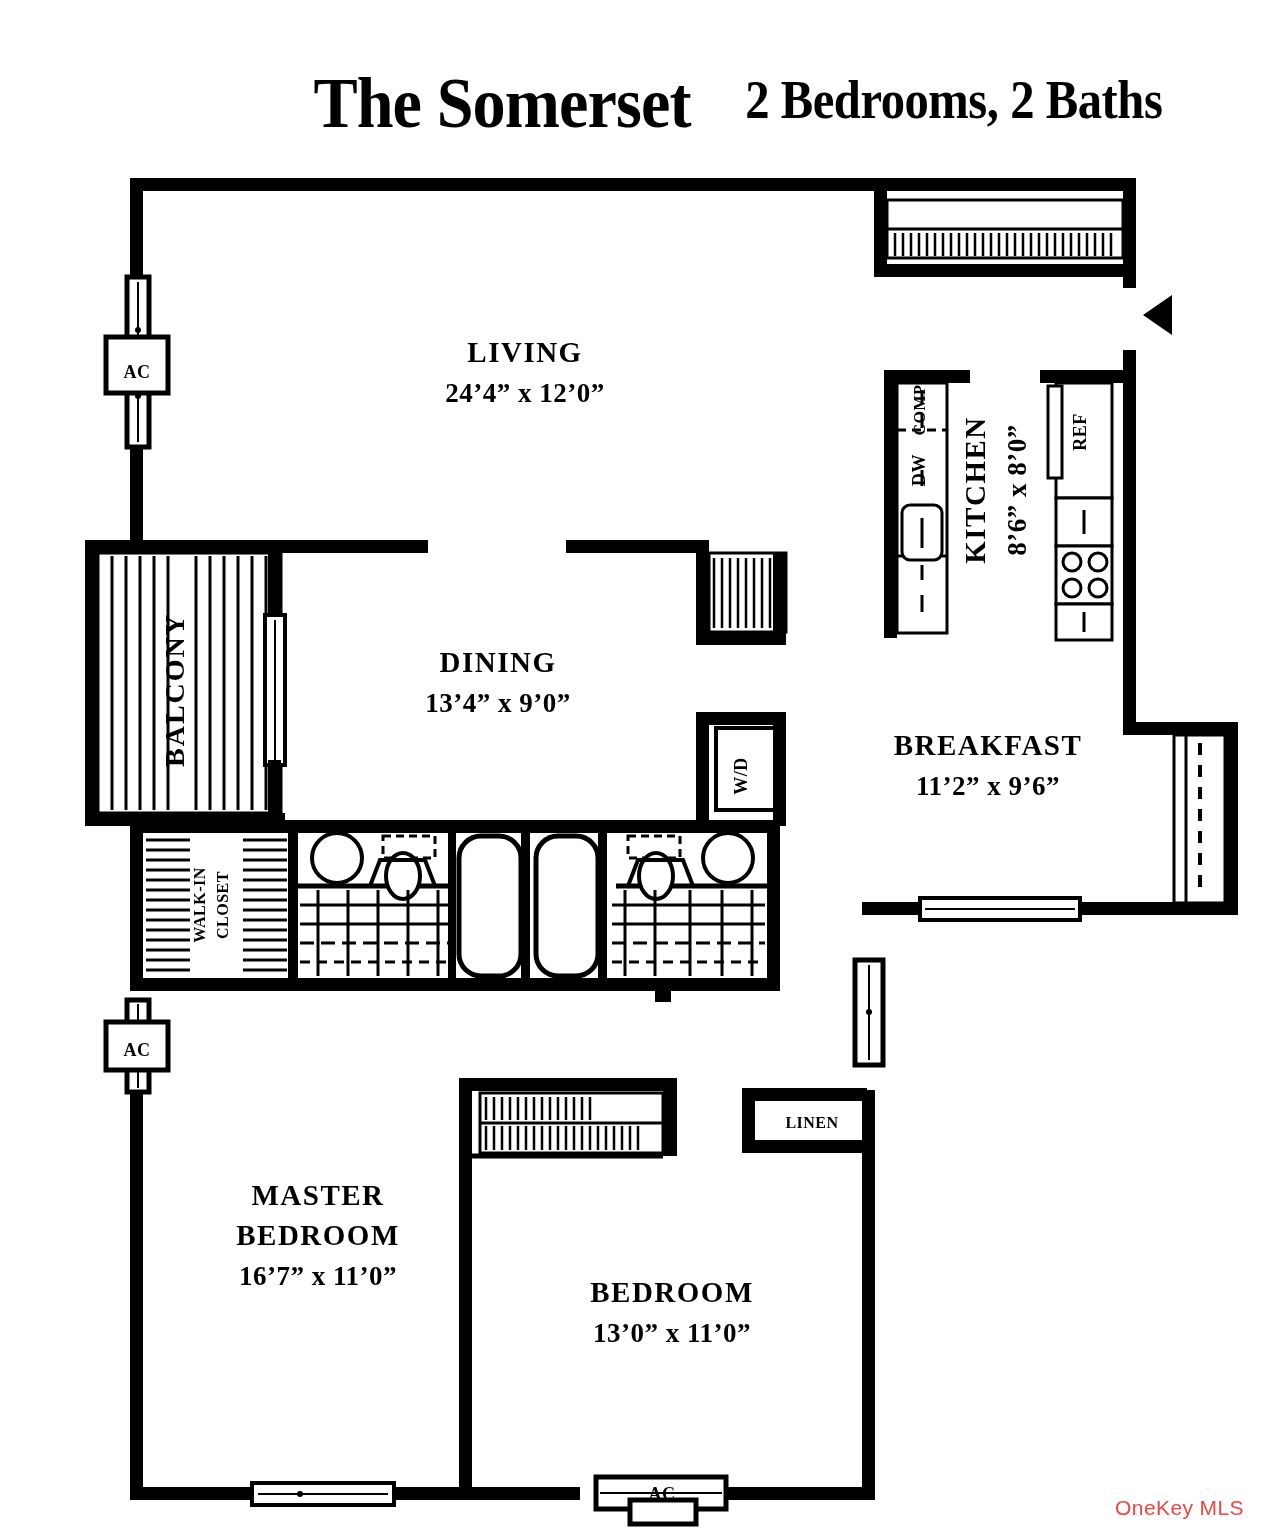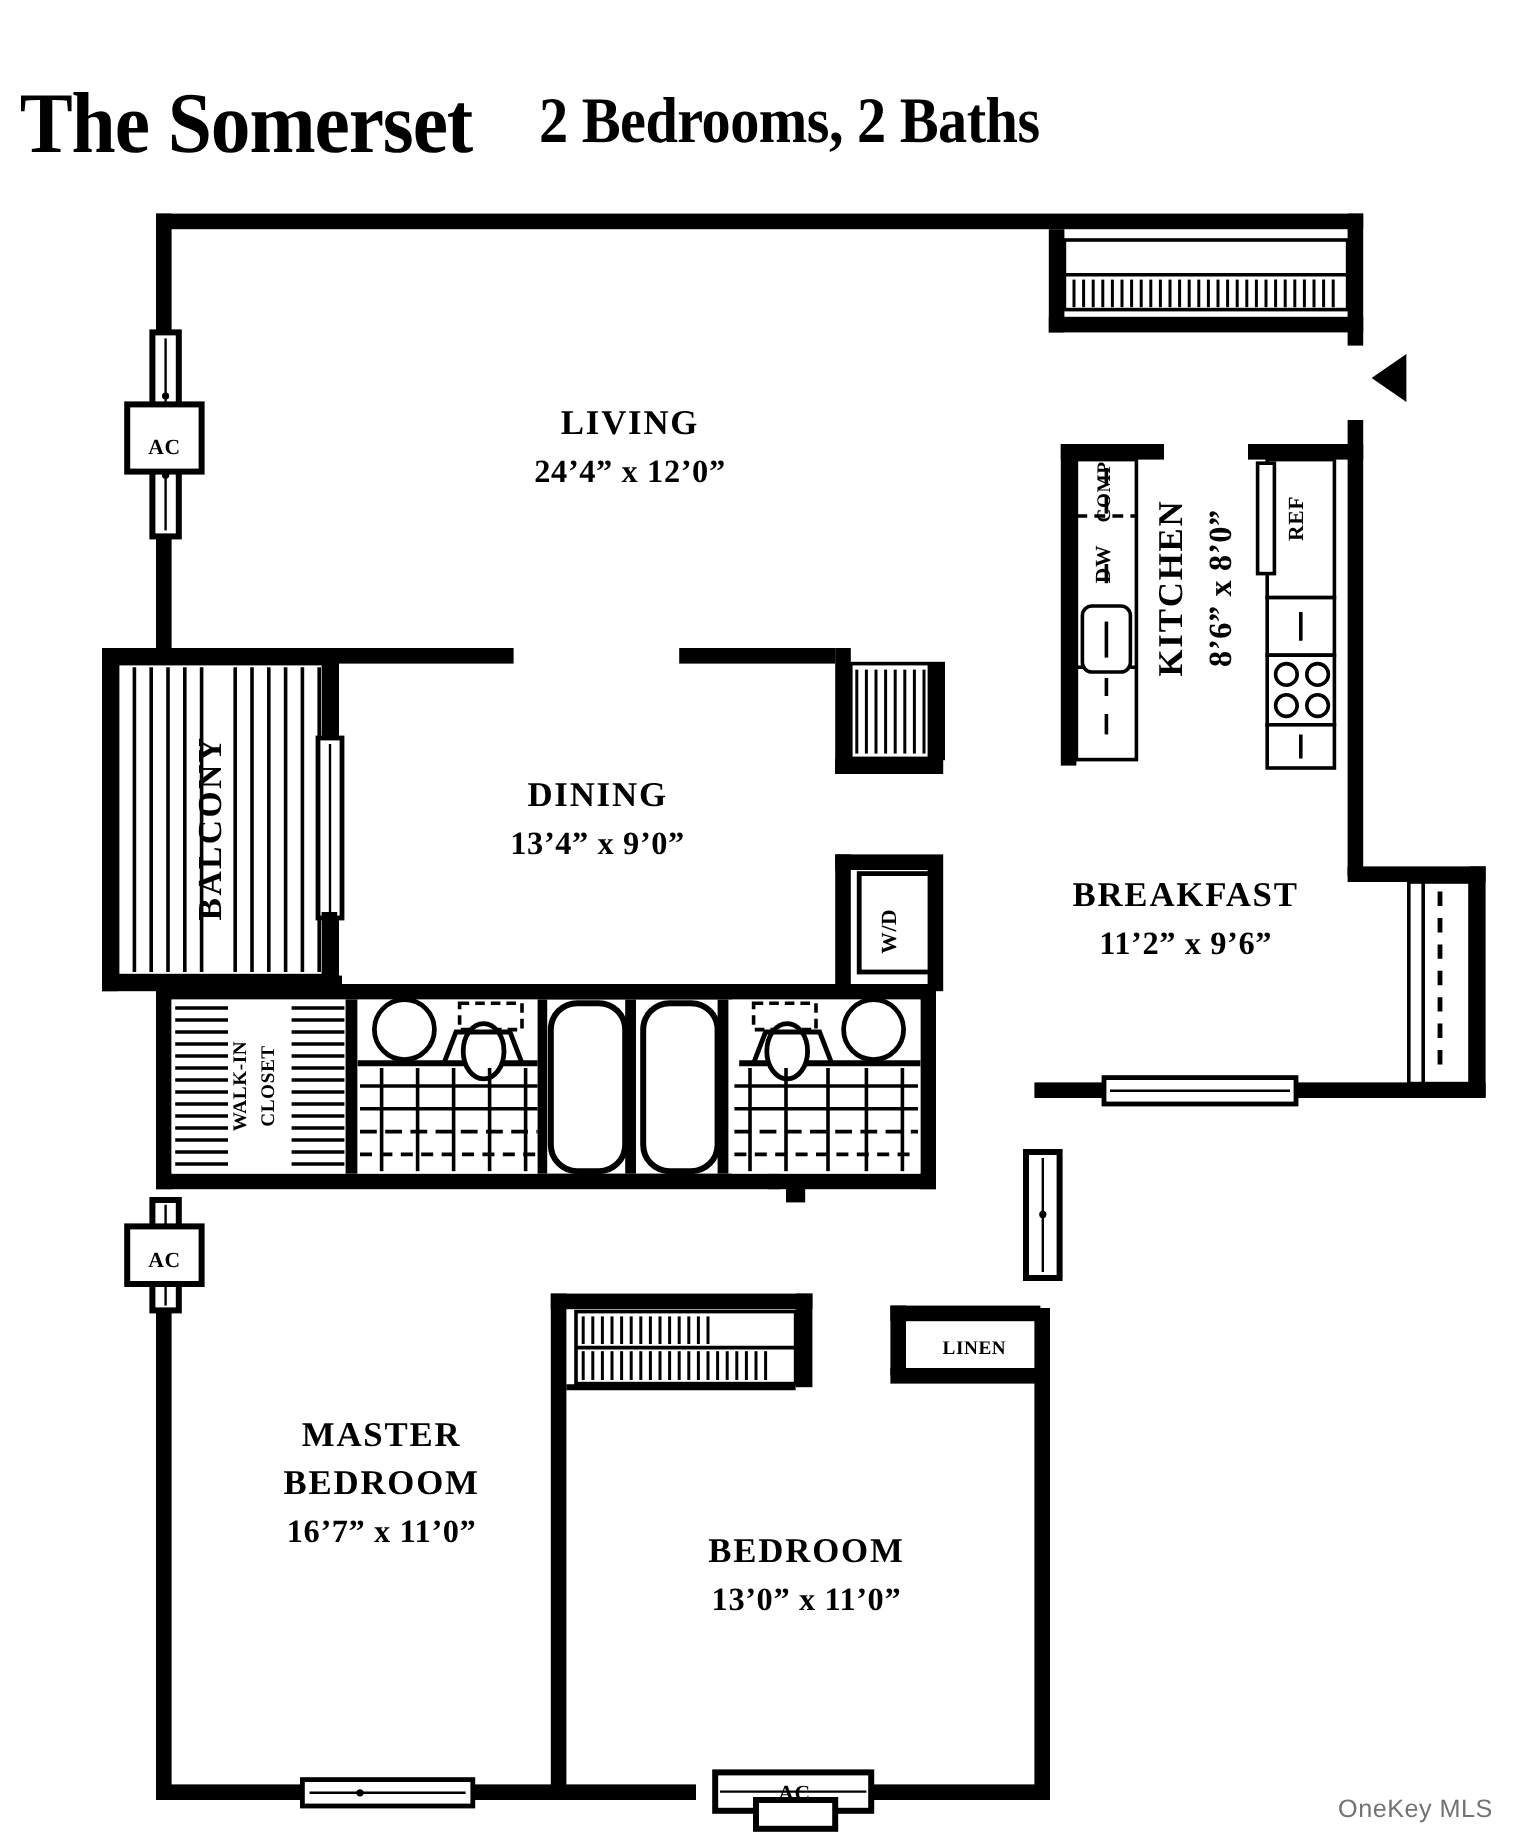--- a/index.html
+++ b/index.html
@@ -3,21 +3,21 @@
 <meta charset="utf-8">
 <title>The Somerset Floor Plan</title>
 <style>
   html,body{margin:0;padding:0;background:#ffffff;}
   body{
     width:1262px;height:1536px;position:relative;overflow:hidden;
     font-family:"Liberation Serif", serif;color:#000;
   }
   #plan-root{position:absolute;inset:0;}
   .title-block{
-    position:absolute;left:0;top:62px;width:1186px;text-align:left;text-decoration:underline;
+    position:absolute;left:0;top:62px;width:1186px;text-align:right;text-decoration:underline;
   }
   .title-main{
     font-family:"Liberation Serif", serif;
     font-weight:700;font-size:72px;letter-spacing:-1px;
     display:inline-block;transform:scaleX(0.92);transform-origin:center;
     vertical-align:middle;
   }
   .title-sub{
     font-family:"Liberation Serif", serif;
     font-weight:700;font-size:54px;letter-spacing:-0.5px;
@@ -35,21 +35,21 @@
     font-family:"Liberation Serif", serif;font-weight:700;
     font-size:18px;text-anchor:middle;fill:#000;letter-spacing:0.5px;
   }
   .smalllabel{
     font-family:"Liberation Serif", serif;font-weight:700;
     font-size:16px;text-anchor:middle;fill:#000;letter-spacing:0.5px;
   }
   .watermark{
     position:absolute;right:18px;bottom:16px;
     font-family:"Liberation Sans", sans-serif;font-size:21px;
-    color:#737373;letter-spacing:0.4px;
+    color:#ef4444;letter-spacing:0.4px;
   }
   .wall{fill:#000;}
 </style>
 </head>
 <body>
 
 <div id="plan-root">
 
   <div class="title-block">
     <span class="title-main">The Somerset</span><span class="title-sub">2 Bedrooms, 2 Baths</span>

